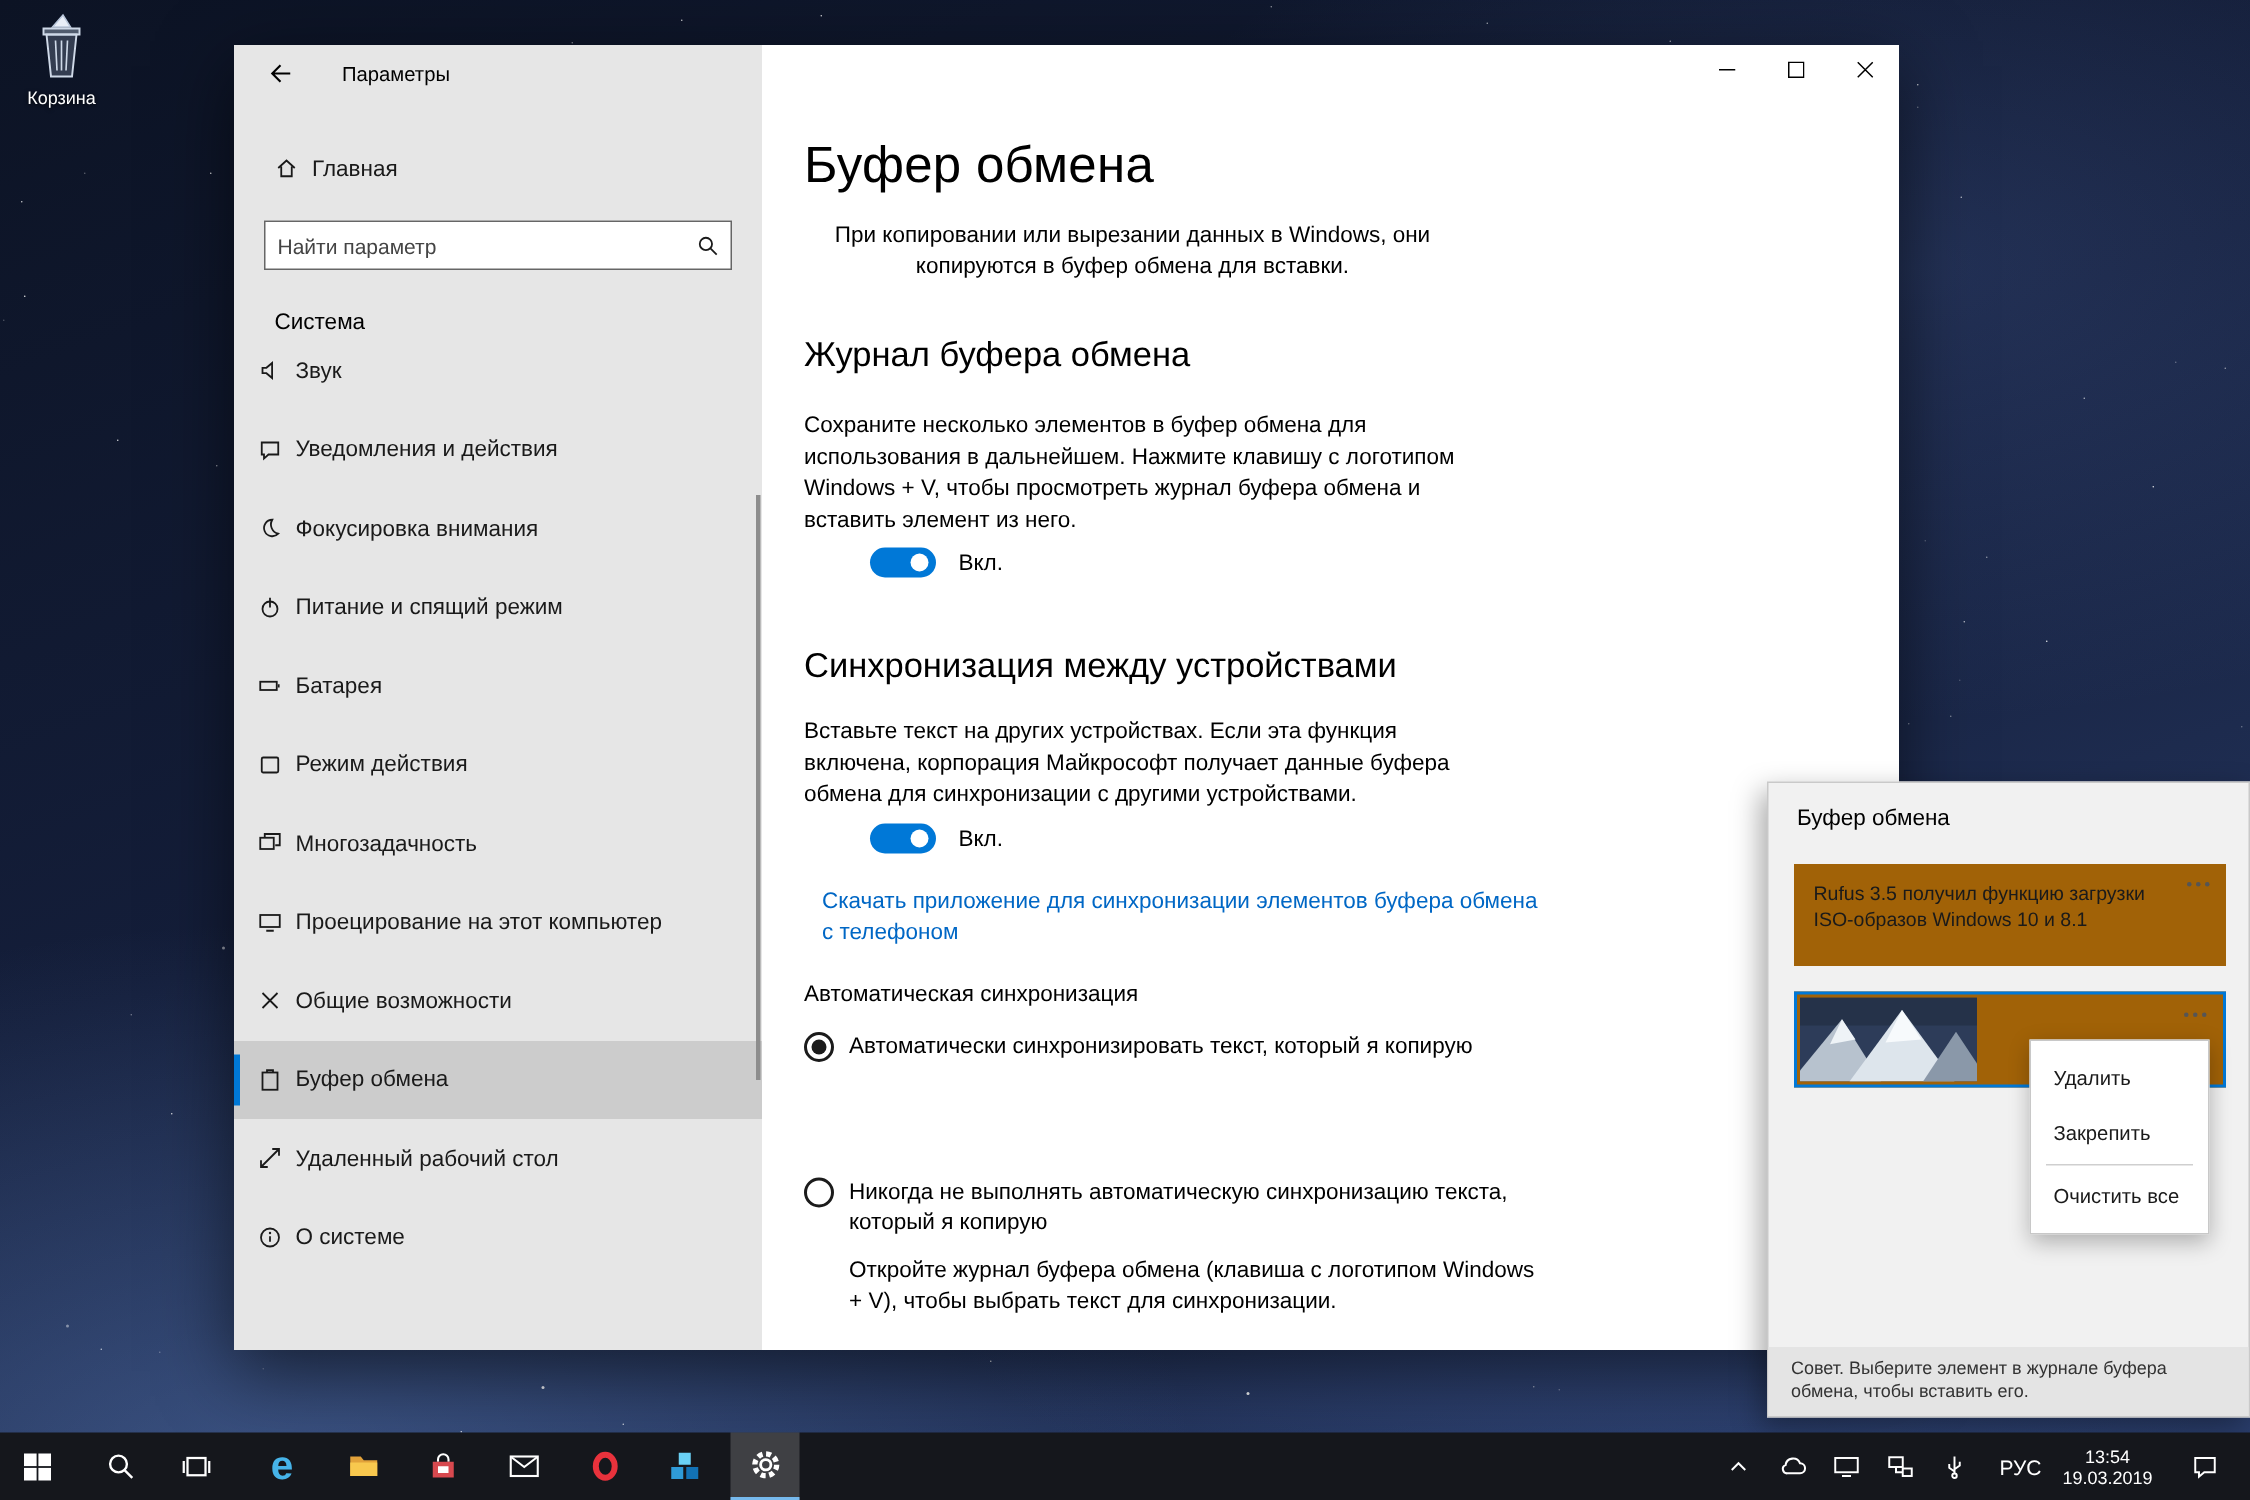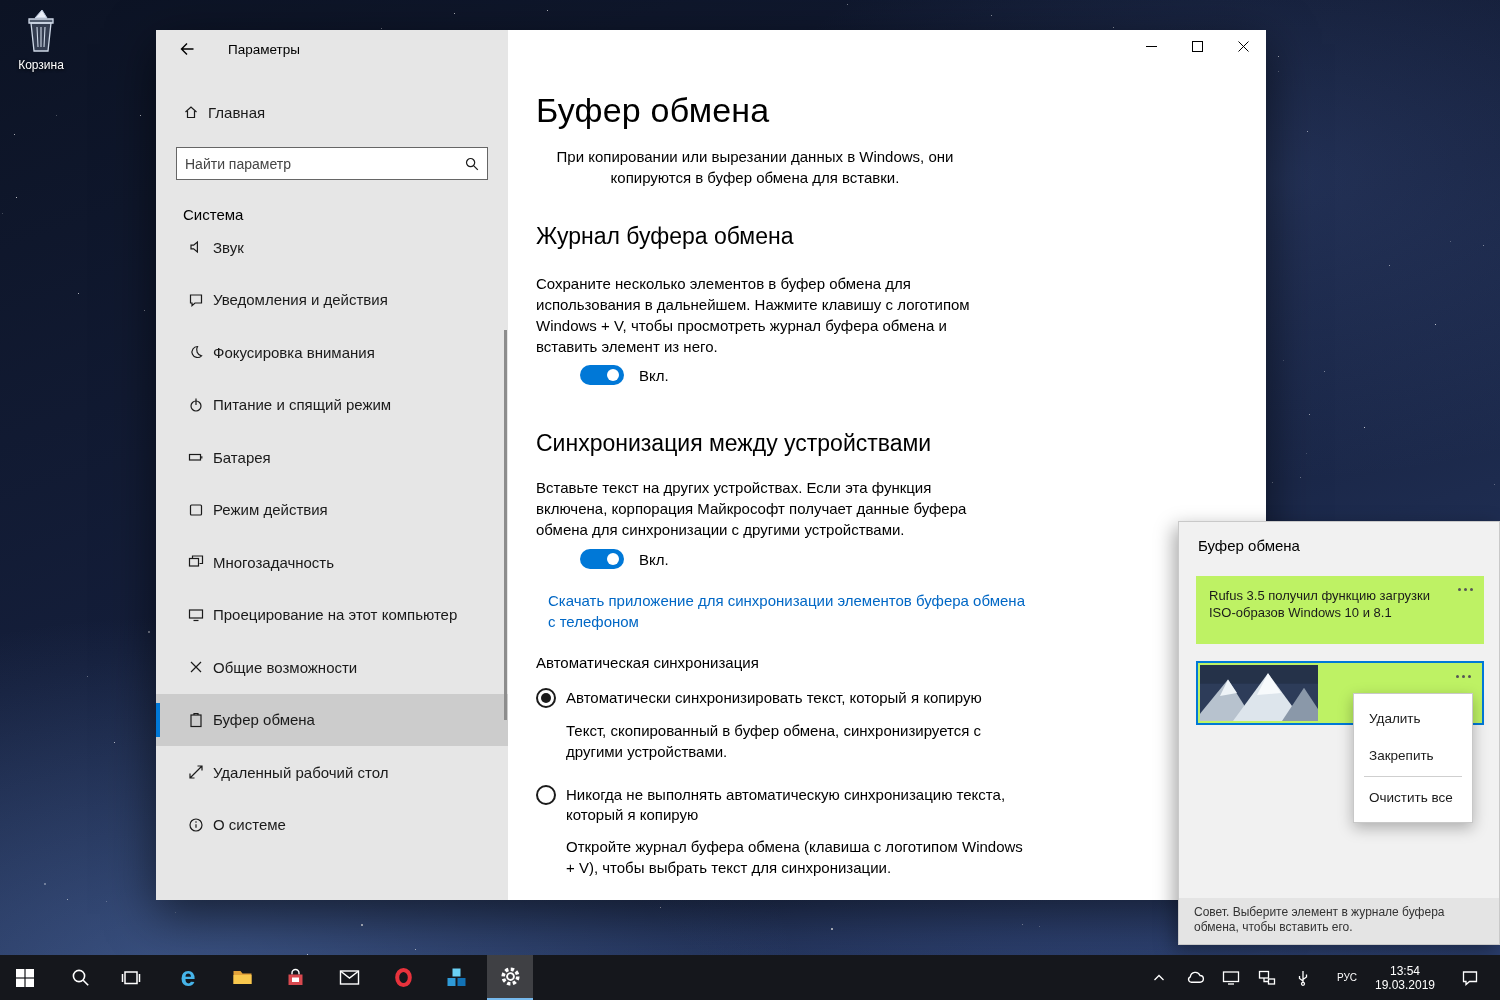--- a/index.html
+++ b/index.html
@@ -35,21 +35,21 @@
                border:1px solid #666; display:flex; align-items:center; }
   .searchbox input { flex:1; border:none; outline:none; background:transparent; padding:0 8px;
                      font-size:14px; font-family:"Liberation Sans",sans-serif; color:#7f1d1d; }
   .searchbox input::placeholder { color:#444; }
   .searchbox .mag { flex:none; width:30px; display:flex; justify-content:center; }
 
   .section-label { position:absolute; left:27px; top:176px; font-size:15px; color:#000; }
 
   .side-list-clip { position:absolute; left:0; right:0; top:205px; bottom:0; overflow:hidden; }
   .side-list { margin-top:-14px; }
-  .side-item { position:relative; height:52.5px; display:flex; align-items:center; padding-left:32px; cursor:pointer; }
+  .side-item { position:relative; height:52.5px; display:flex; align-items:center; padding-left:16px; cursor:pointer; }
   .side-item .ic { width:16px; height:16px; flex:none; }
   .side-item .lbl { margin-left:9px; font-size:15px; white-space:nowrap; }
   .side-item.selected { background:#cccccc; }
   .side-item.selected::before { content:""; position:absolute; left:0; top:9px; bottom:9px; width:4px; background:#0078d7; }
   .icon16 { stroke:#1a1a1a; fill:none; stroke-width:1.2; }
 
   .side-scrollbar { position:absolute; right:1px; top:300px; width:3px; height:390px; background:#8d8d8d; }
 
   
   .captions { position:absolute; top:0; right:0; display:flex; }
@@ -78,41 +78,41 @@
   .radio-row-1 { top:658px; }
   .radio-desc-1 { position:absolute; left:58px; top:690px; width:458px; }
   .radio-row-2 { top:755px; width:520px; }
   .radio-row-2 .radio-label { width:480px; }
   .radio-desc-2 { position:absolute; left:58px; top:806px; width:458px; }
 
   
   .flyout { position:absolute; left:1178px; top:521px; width:322px; height:424px; z-index:3;
             background:#f1f1f1; border:1px solid #c9c9c9; box-shadow:-4px 6px 18px rgba(0,0,0,.35); }
   .flyout-title { position:absolute; left:19px; top:15px; font-size:15px; color:#000; }
-  .clip-card { position:absolute; left:17px; width:288px; background:#bef264; cursor:pointer; }
+  .clip-card { position:absolute; left:17px; width:288px; background:#a16207; cursor:pointer; }
   .clip-card-text { top:54px; height:68px; padding:11px 30px 0 13px; font-size:13px; line-height:17px; color:#1a1a1a; }
   .clip-card-image { top:139px; height:64px; border:2px solid #0078d7; }
   .clip-thumb { position:absolute; left:2px; top:2px; width:118px; height:56px; display:block; }
   .dots-btn { position:absolute; right:8px; top:6px; width:22px; height:14px; display:flex; gap:3px; align-items:center; justify-content:center; background:none; border:none; cursor:pointer; }
   .dots-btn i { width:3px; height:3px; border-radius:50%; background:#555; }
   .ctx-menu { position:absolute; left:174px; top:171px; width:120px; background:#fff;
               border:1px solid #c8c8c8; box-shadow:0 5px 14px rgba(0,0,0,.28); padding:6px 0; }
   .ctx-item { height:37px; line-height:37px; padding-left:15px; font-size:13.5px; color:#1a1a1a; cursor:pointer; }
   .ctx-sep { height:1px; background:#cfcfcf; margin:2px 10px; }
   .flyout-hint { position:absolute; left:0; right:0; bottom:0; height:46px; background:#e4e4e4;
                  padding:7px 15px 0 15px; font-size:12px; line-height:15px; color:#333; }
 
   
   .taskbar { position:absolute; left:0; right:0; bottom:0; height:45px; background:#15171c; z-index:4; }
   .tb-btn { position:absolute; top:0; width:46px; height:45px; display:flex; align-items:center; justify-content:center;
             background:none; border:none; cursor:pointer; }
   .tb-btn.active { background:rgba(255,255,255,.18); border-bottom:2px solid #76b9ed; }
   .edge-e { font-size:27px; font-weight:bold; color:#46b4e9; line-height:1; }
   .tray-item { position:absolute; top:0; height:45px; display:flex; align-items:center; justify-content:center; cursor:pointer; }
-  .tray-lang { font-size:10px; color:#fff; }
+  .tray-lang { font-size:14px; color:#fff; }
   .tray-clock { flex-direction:column; color:#fff; font-size:12px; line-height:14px; text-align:center; }
   .tbsvg { stroke:#fff; fill:none; stroke-width:1.3; }
 </style>
 </head>
 <body>
 
 <div class="screen">
   <div class="sky">
       <span style="position: absolute; border-radius: 50%; background: rgb(255, 255, 255); left: 1370px; top: 612px; width: 1px; height: 1px; opacity: 0.95;"></span>
       <span style="position: absolute; border-radius: 50%; background: rgb(255, 255, 255); left: 1283px; top: 360px; width: 1px; height: 1px; opacity: 0.29;"></span>
@@ -449,21 +449,20 @@
         <span class="toggle-label">Вкл.</span>
       </div>
 
       <a class="dl-link">Скачать приложение для синхронизации элементов буфера обмена с телефоном</a>
       <div class="autosync-label">Автоматическая синхронизация</div>
 
       <div class="radio-row radio-row-1">
         <div class="radio checked"></div>
         <span class="radio-label">Автоматически синхронизировать текст, который я копирую</span>
       </div>
-      <p class="body-text radio-desc-1">Текст, скопированный в буфер обмена, синхронизируется с другими устройствами.</p>
 
       <div class="radio-row radio-row-2">
         <div class="radio"></div>
         <span class="radio-label">Никогда не выполнять автоматическую синхронизацию текста, который я копирую</span>
       </div>
       <p class="body-text radio-desc-2">Откройте журнал буфера обмена (клавиша с логотипом Windows + V), чтобы выбрать текст для синхронизации.</p>
     </div>
   </div>
 
   <div class="flyout">

